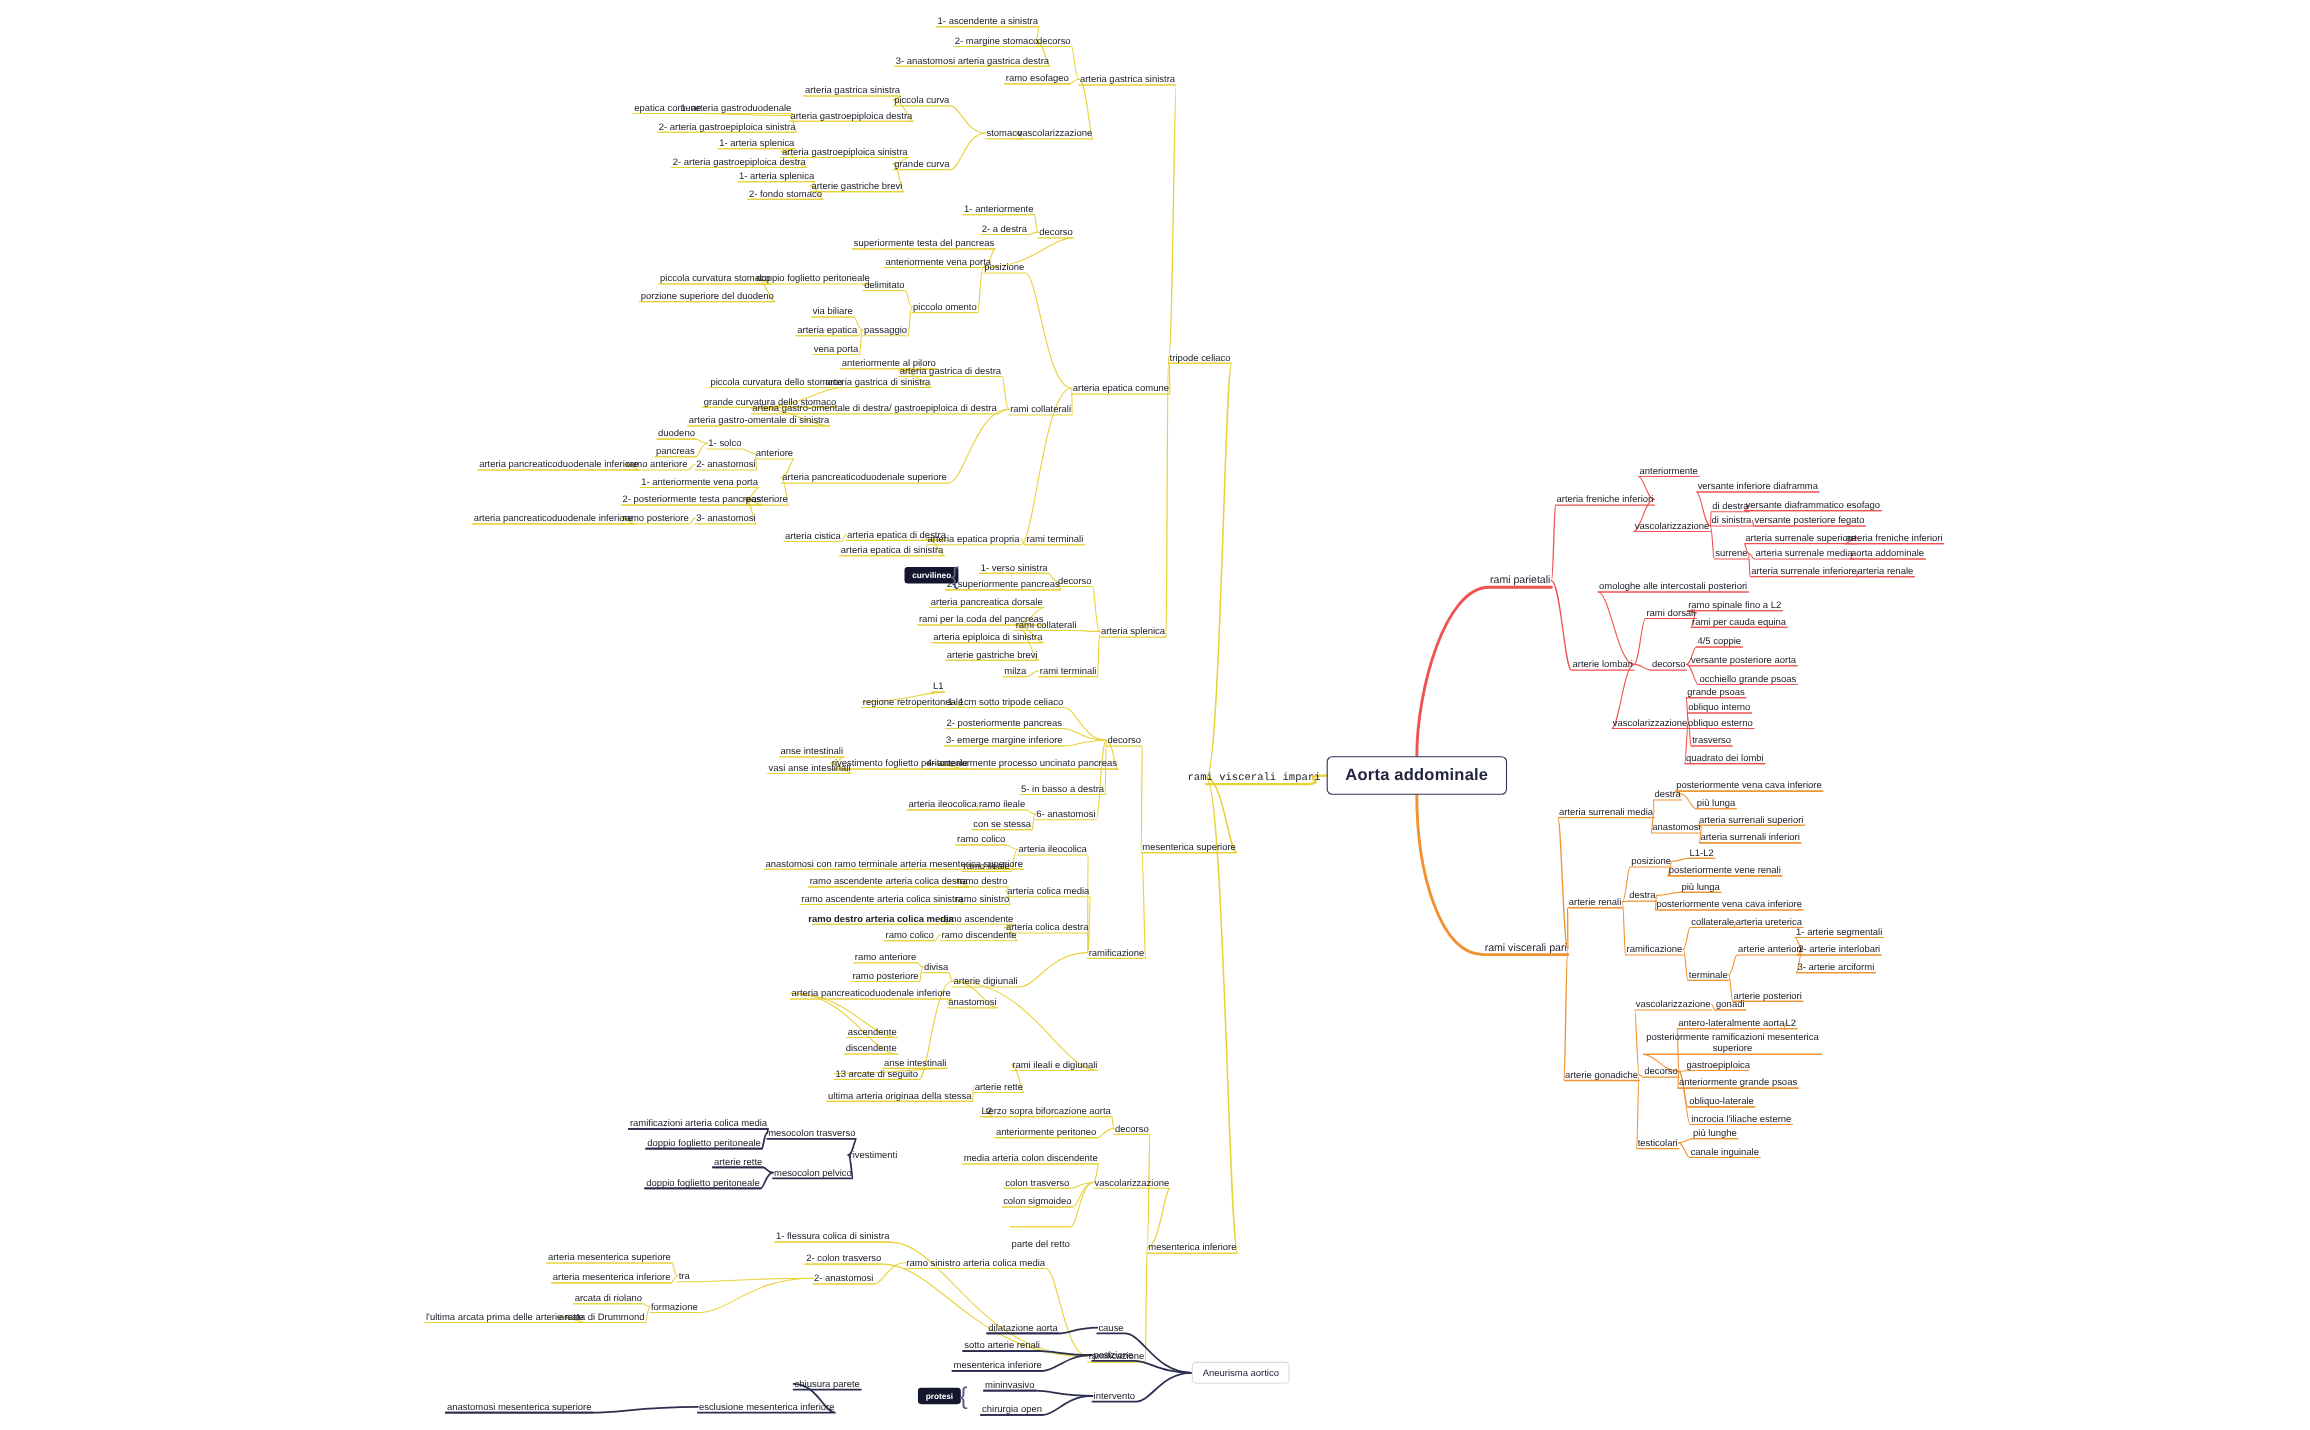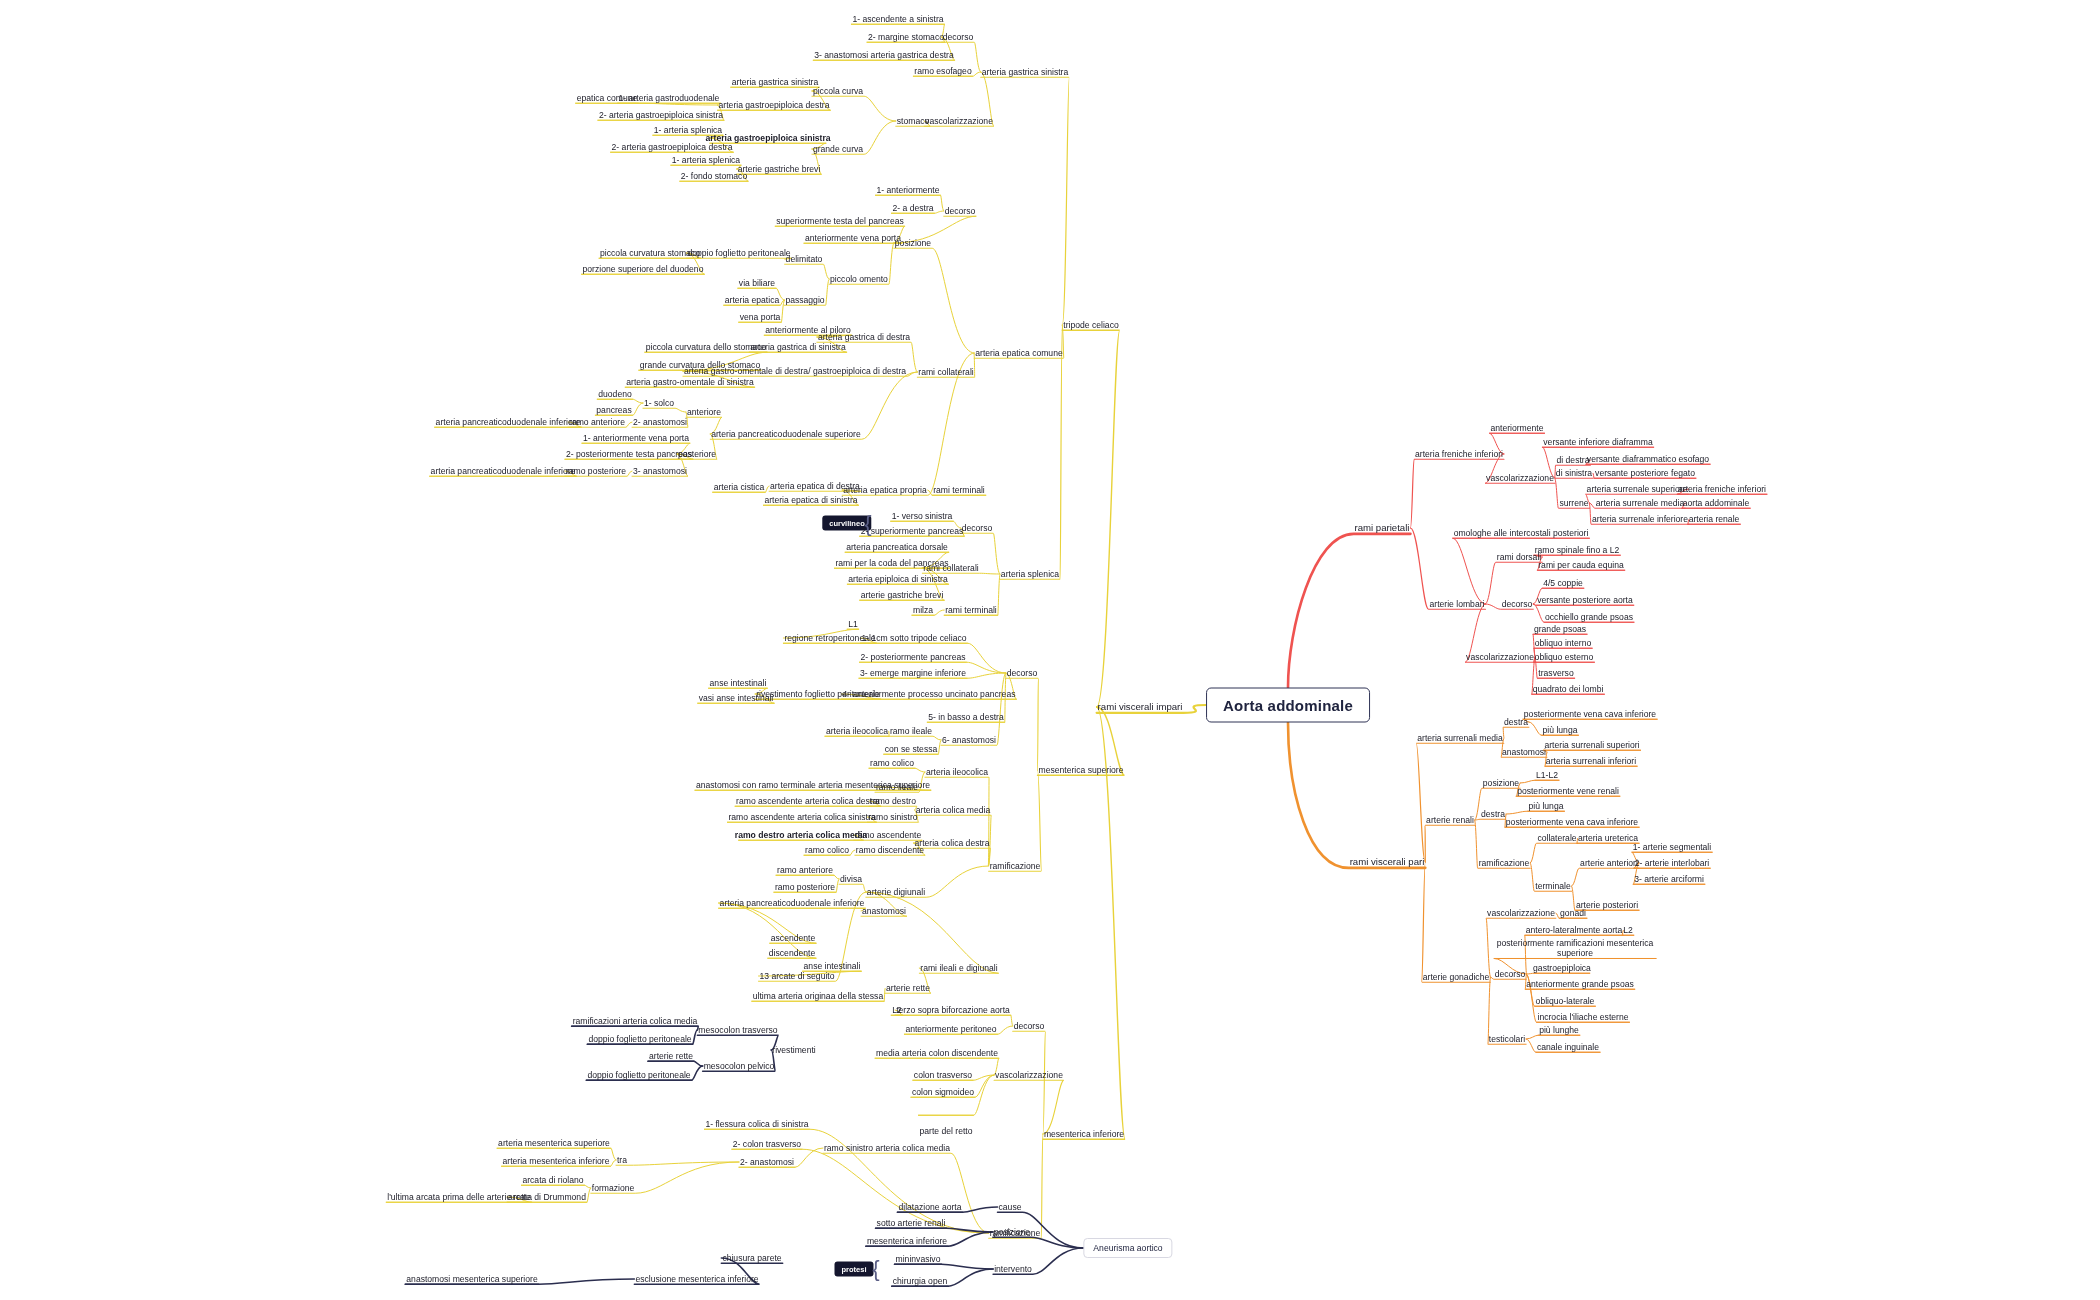--- a/index.html
+++ b/index.html
@@ -387,40 +387,40 @@
       <path d="M1534.2421875,973.2421875 H1589.7578125" stroke="#f0922f" fill="none" stroke-width="1" stroke-linecap="round"></path>
       <path d="M1525.25,989.2421875 H1634.75" stroke="#f0922f" fill="none" stroke-width="1" stroke-linecap="round"></path>
       <path d="M1534.6171875,1006.2421875 H1595.3828125" stroke="#f0922f" fill="none" stroke-width="1" stroke-linecap="round"></path>
       <path d="M1536.515625,1022.2421875 H1629.484375" stroke="#f0922f" fill="none" stroke-width="1" stroke-linecap="round"></path>
       <path d="M1538.1640625,1035.2421875 H1579.8359375" stroke="#f0922f" fill="none" stroke-width="1" stroke-linecap="round"></path>
       <path d="M1535.9375,1052.2421875 H1600.0625" stroke="#f0922f" fill="none" stroke-width="1" stroke-linecap="round"></path>
     </svg>
 
   <div class="root" style="left:1288px;top:705px;">Aorta addominale</div>
 
-  <div class="nd c mj" style="left:1140px;top:707px;transform:translate(-50%,-50%);">rami viscerali impari</div>
+  <div class="nd c mj" style="left:1140px;top:707px;transform:translate(-50%,-50%);font-family:Liberation Mono, monospace;">rami viscerali impari</div>
   <div class="nd c mj" style="left:1382px;top:528px;transform:translate(-50%,-50%);">rami parietali</div>
   <div class="nd c mj" style="left:1387px;top:862px;transform:translate(-50%,-50%);">rami viscerali pari</div>
 
   <div class="nd c" style="left:1091px;top:325px;transform:translate(-50%,-50%);">tripode celiaco</div>
 
   <div class="nd c" style="left:1025px;top:72px;transform:translate(-50%,-50%);">arteria gastrica sinistra</div>
   <div class="nd c" style="left:958px;top:37px;transform:translate(-50%,-50%);">decorso</div>
   <div class="nd c" style="left:898px;top:19px;transform:translate(-50%,-50%);">1- ascendente a sinistra</div>
   <div class="nd c" style="left:906px;top:37px;transform:translate(-50%,-50%);">2- margine stomaco</div>
   <div class="nd c" style="left:884px;top:55px;transform:translate(-50%,-50%);">3- anastomosi arteria gastrica destra</div>
   <div class="nd c" style="left:943px;top:71px;transform:translate(-50%,-50%);">ramo esofageo</div>
 
   <div class="nd c" style="left:913px;top:121px;transform:translate(-50%,-50%);">stomaco</div>
   <div class="nd c" style="left:959px;top:121px;transform:translate(-50%,-50%);">vascolarizzazione</div>
   <div class="nd c" style="left:838px;top:91px;transform:translate(-50%,-50%);">piccola curva</div>
   <div class="nd c" style="left:838px;top:149px;transform:translate(-50%,-50%);">grande curva</div>
   <div class="nd c" style="left:775px;top:82px;transform:translate(-50%,-50%);">arteria gastrica sinistra</div>
   <div class="nd c" style="left:774px;top:105px;transform:translate(-50%,-50%);">arteria gastroepiploica destra</div>
-  <div class="nd c" style="left:768px;top:138px;transform:translate(-50%,-50%);font-weight:bold;">arteria gastroepiploica sinistra</div>
+  <div class="nd c" style="left:768px;top:138px;transform:translate(-50%,-50%);">arteria gastroepiploica sinistra</div>
   <div class="nd c" style="left:779px;top:169px;transform:translate(-50%,-50%);">arterie gastriche brevi</div>
   <div class="nd c" style="left:607px;top:98px;transform:translate(-50%,-50%);">epatica comune</div>
   <div class="nd c" style="left:669px;top:98px;transform:translate(-50%,-50%);">1- arteria gastroduodenale</div>
   <div class="nd c" style="left:661px;top:115px;transform:translate(-50%,-50%);">2- arteria gastroepiploica sinistra</div>
   <div class="nd c" style="left:688px;top:130px;transform:translate(-50%,-50%);">1- arteria splenica</div>
   <div class="nd c" style="left:672px;top:147px;transform:translate(-50%,-50%);">2- arteria gastroepiploica destra</div>
   <div class="nd c" style="left:706px;top:160px;transform:translate(-50%,-50%);">1- arteria splenica</div>
   <div class="nd c" style="left:714px;top:176px;transform:translate(-50%,-50%);">2- fondo stomaco</div>
 
   <div class="nd c" style="left:1019px;top:353px;transform:translate(-50%,-50%);">arteria epatica comune</div>

